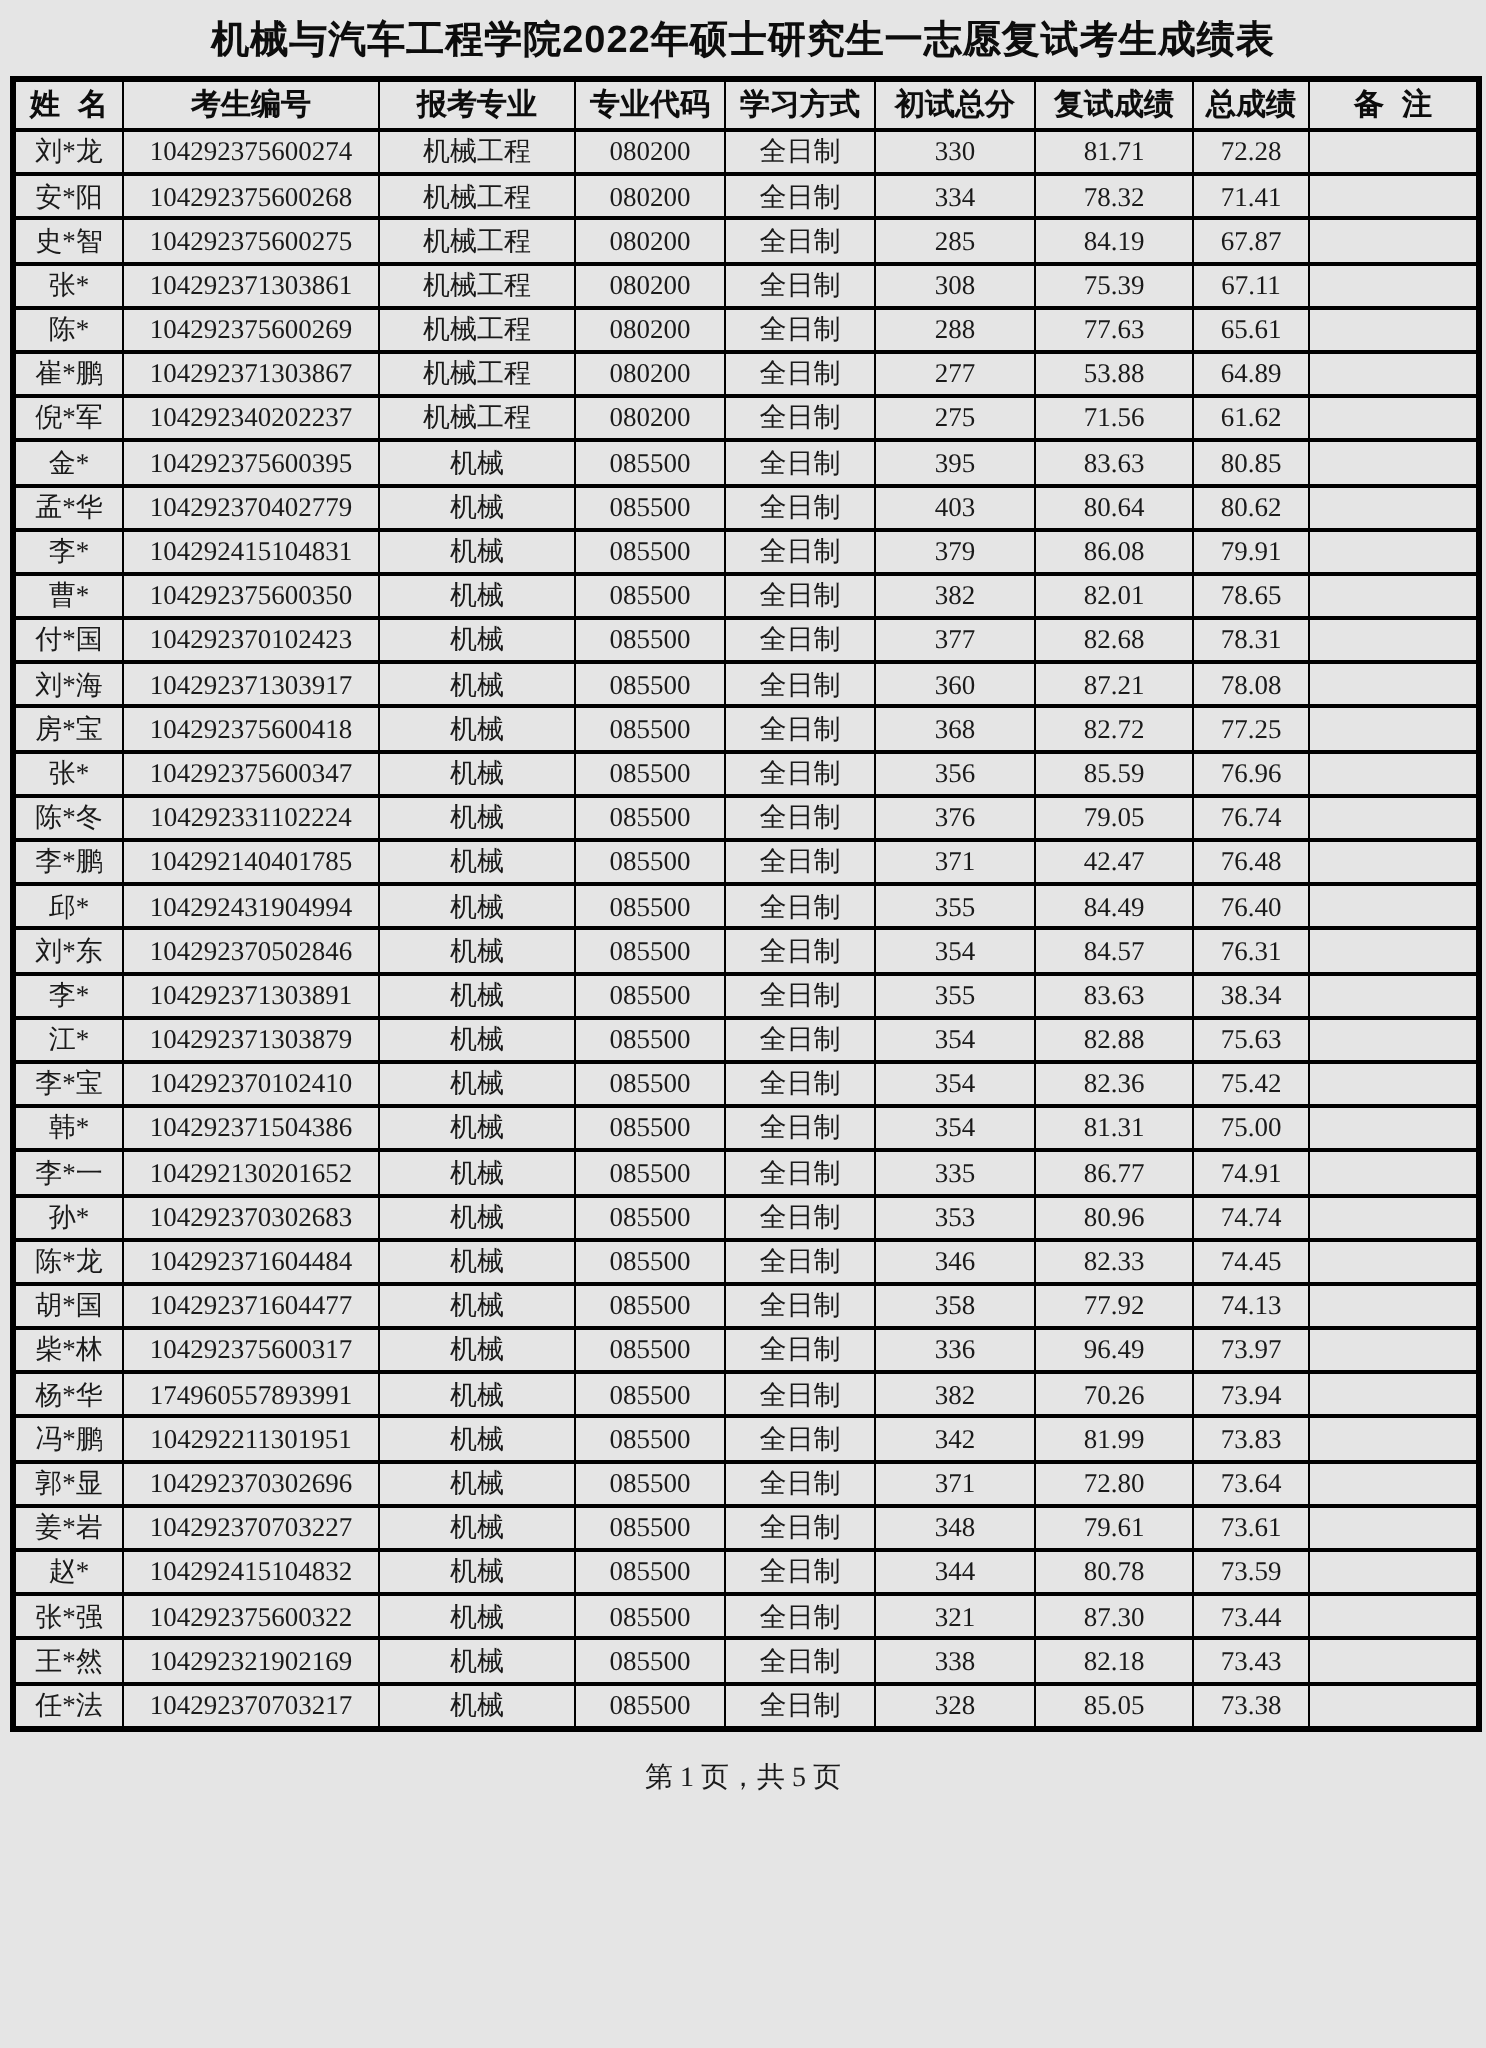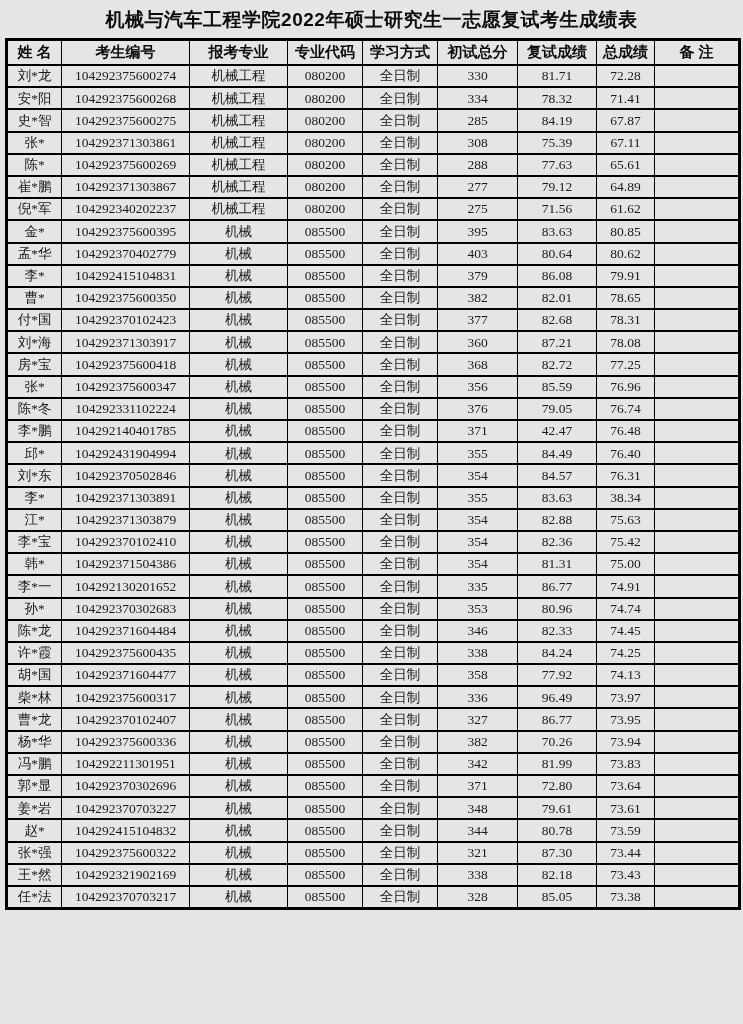--- a/index.html
+++ b/index.html
@@ -29,21 +29,21 @@
     white-space: nowrap;
   }
   table.score-table {
     margin: 3px 0 0 5px;
     width: 733px;
     table-layout: fixed;
     border-collapse: collapse;
     border: 3px solid #000000;
   }
   table.score-table th {
-    font-family: Liberation Sans, sans-serif;
+    font-family: Liberation Mono, monospace;
     font-weight: bold;
     font-size: 15px;
     height: 23px;
     padding: 0;
     vertical-align: middle;
     border: 1.5px solid #000000;
     border-top: 3px solid #000000;
     border-bottom: 2px solid #000000;
     color: #0d0d0d;
     white-space: nowrap;
@@ -158,21 +158,21 @@
           <td>65.61</td>
           <td></td>
         </tr>
         <tr>
           <td>崔*鹏</td>
           <td>104292371303867</td>
           <td>机械工程</td>
           <td>080200</td>
           <td>全日制</td>
           <td>277</td>
-          <td>79.12</td>
+          <td>53.88</td>
           <td>64.89</td>
           <td></td>
         </tr>
         <tr>
           <td>倪*军</td>
           <td>104292340202237</td>
           <td>机械工程</td>
           <td>080200</td>
           <td>全日制</td>
           <td>275</td>
@@ -383,31 +383,20 @@
           <td>104292371604484</td>
           <td>机械</td>
           <td>085500</td>
           <td>全日制</td>
           <td>346</td>
           <td>82.33</td>
           <td>74.45</td>
           <td></td>
         </tr>
         <tr>
-          <td>许*霞</td>
-          <td>104292375600435</td>
-          <td>机械</td>
-          <td>085500</td>
-          <td>全日制</td>
-          <td>338</td>
-          <td>84.24</td>
-          <td>74.25</td>
-          <td></td>
-        </tr>
-        <tr>
           <td>胡*国</td>
           <td>104292371604477</td>
           <td>机械</td>
           <td>085500</td>
           <td>全日制</td>
           <td>358</td>
           <td>77.92</td>
           <td>74.13</td>
           <td></td>
         </tr>
@@ -416,33 +405,22 @@
           <td>104292375600317</td>
           <td>机械</td>
           <td>085500</td>
           <td>全日制</td>
           <td>336</td>
           <td>96.49</td>
           <td>73.97</td>
           <td></td>
         </tr>
         <tr>
-          <td>曹*龙</td>
-          <td>104292370102407</td>
-          <td>机械</td>
-          <td>085500</td>
-          <td>全日制</td>
-          <td>327</td>
-          <td>86.77</td>
-          <td>73.95</td>
-          <td></td>
-        </tr>
-        <tr>
           <td>杨*华</td>
-          <td>104292375600336</td>
+          <td>174960557893991</td>
           <td>机械</td>
           <td>085500</td>
           <td>全日制</td>
           <td>382</td>
           <td>70.26</td>
           <td>73.94</td>
           <td></td>
         </tr>
         <tr>
           <td>冯*鹏</td>
@@ -517,13 +495,14 @@
           <td>085500</td>
           <td>全日制</td>
           <td>328</td>
           <td>85.05</td>
           <td>73.38</td>
           <td></td>
         </tr>
       </tbody>
   </table>
 
+  <div class="page-footer">第 1 页，共 5 页</div>
 </div>
 
 </body></html>

